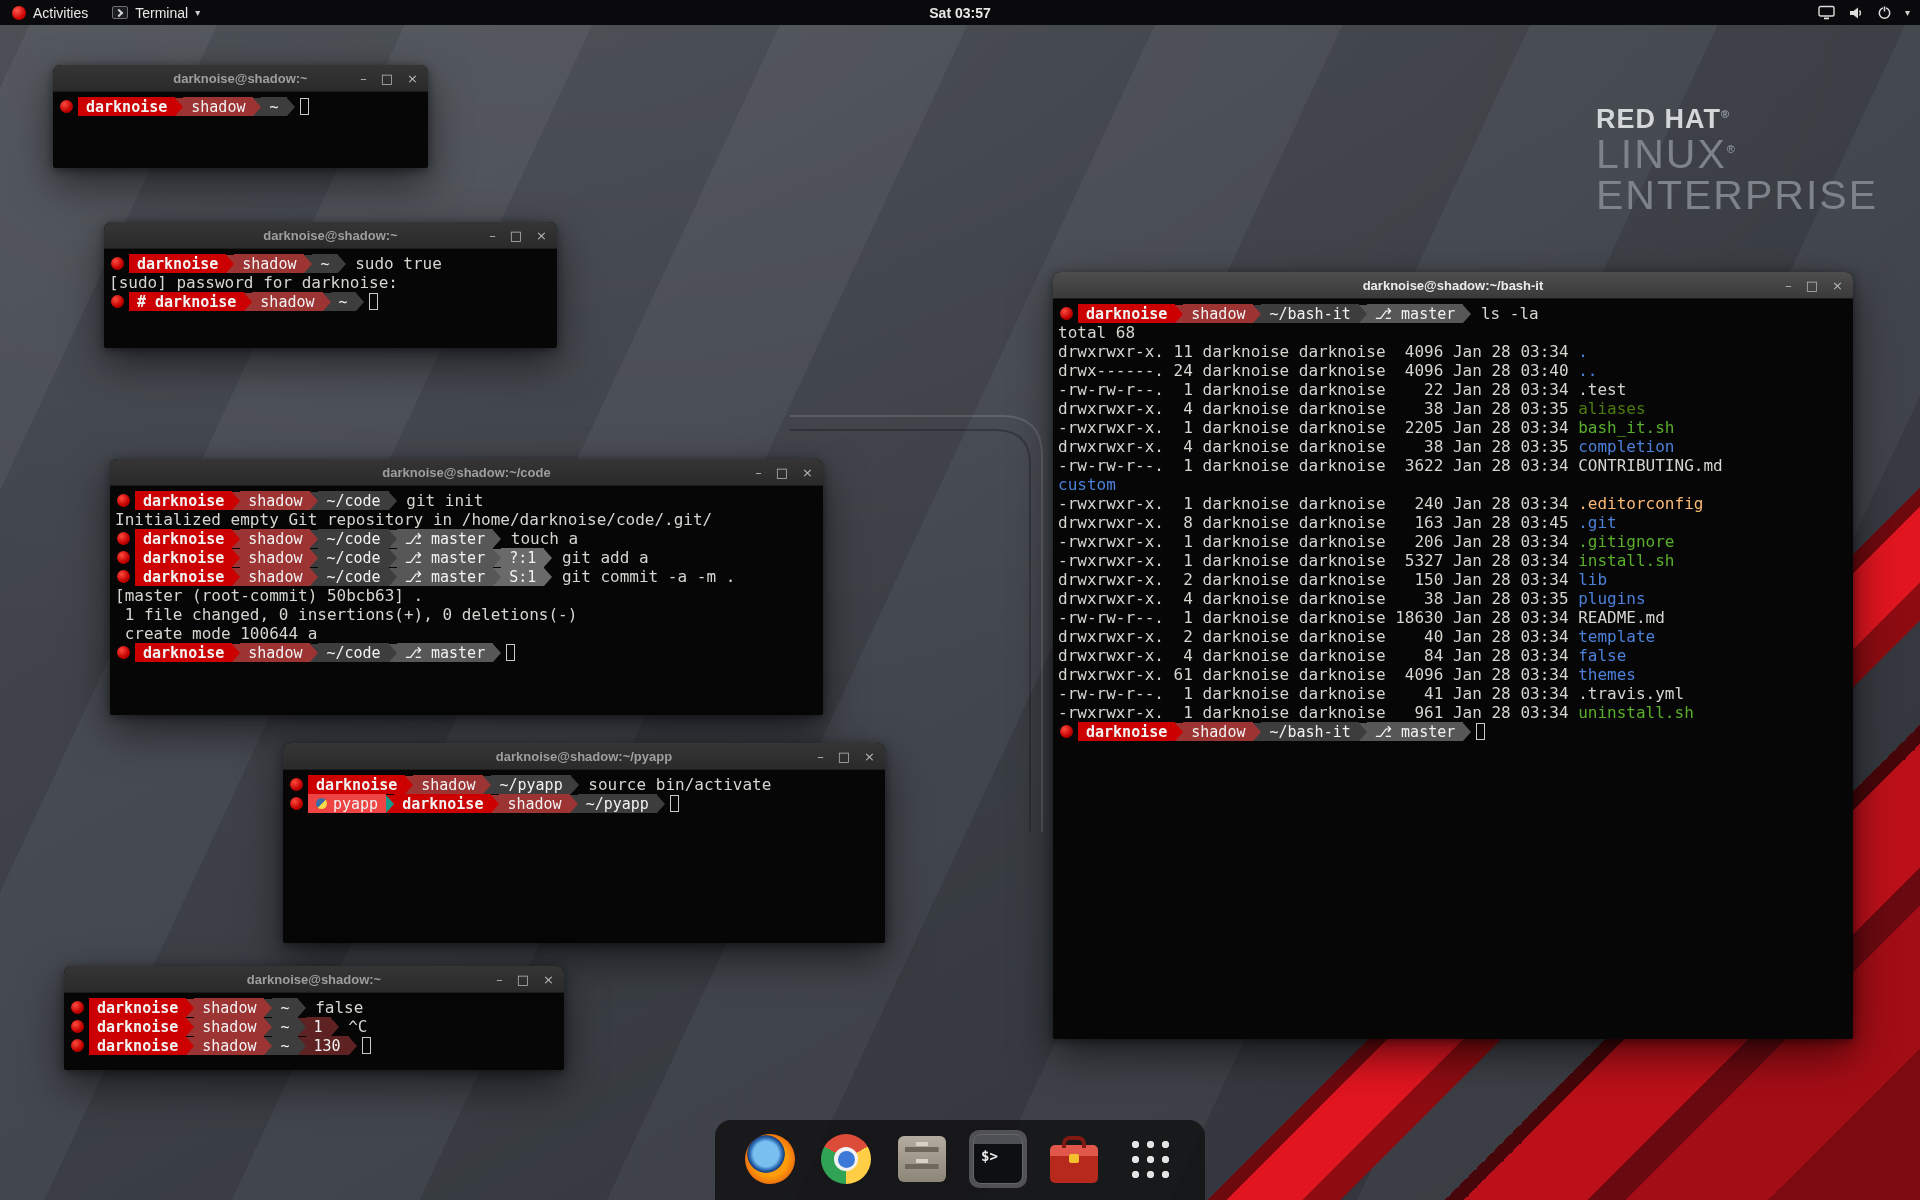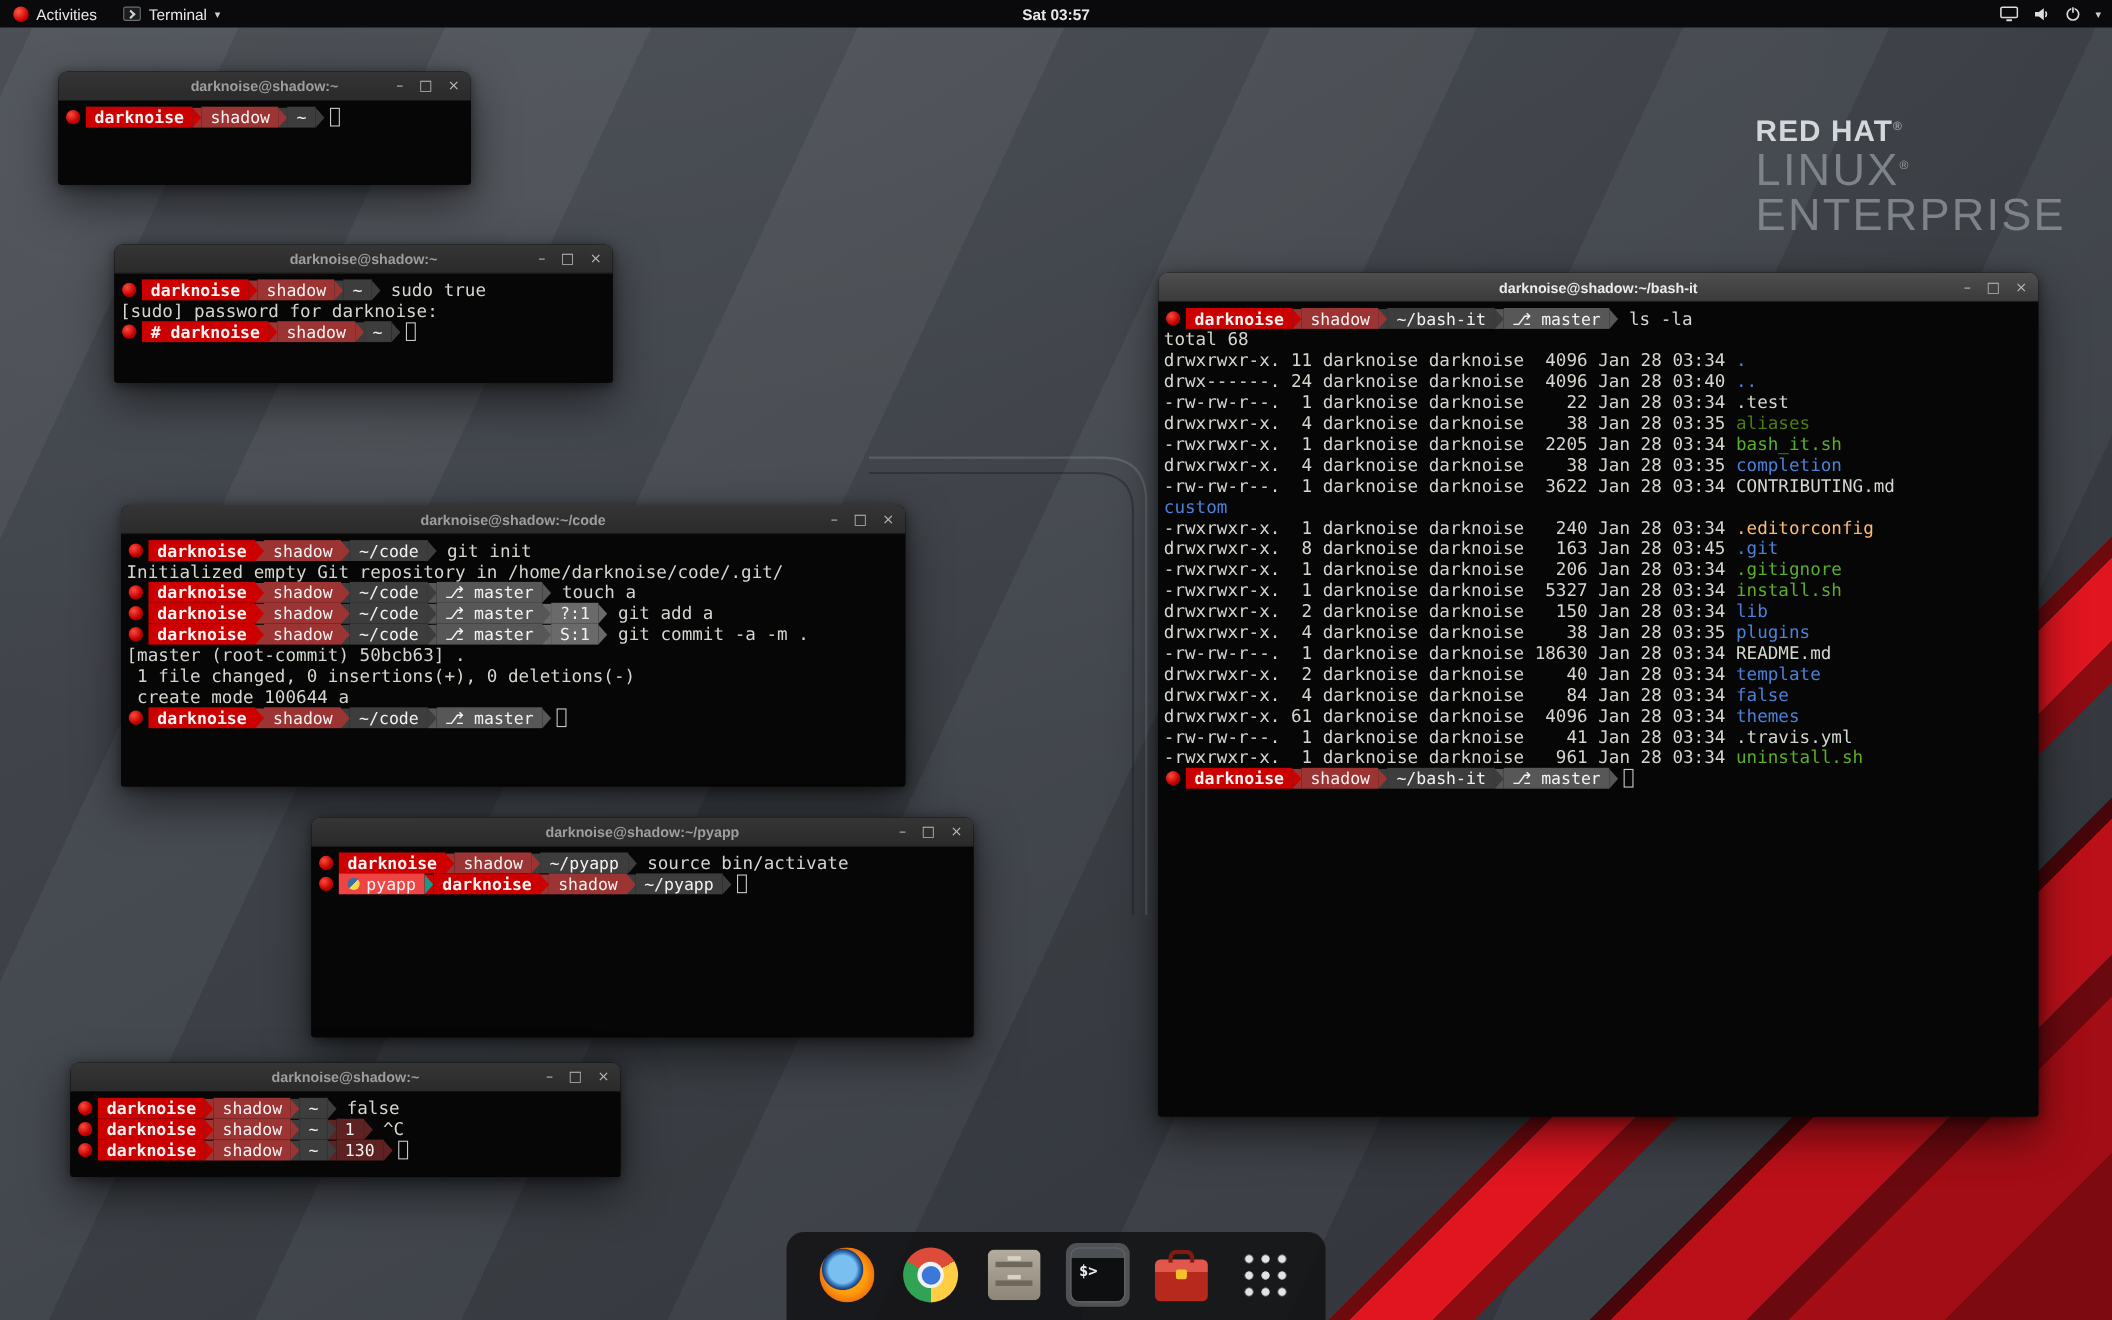--- a/index.html
+++ b/index.html
@@ -61,21 +61,21 @@
   .wbtn { font-size:13px; line-height:1; color:#b8b8b8; cursor:default; font-family:"DejaVu Sans", sans-serif; }
   .term-body { position:relative; background:#060606; height:calc(100% - 27px);
     padding:5px 4px 0 5px; overflow:hidden; font-family:"DejaVu Sans Mono", monospace;
     border-radius:0 0 3px 3px; }
   
   .w0 { left:53px;  top:65px;  width:375px; height:103px; }
   .w1 { left:104px; top:222px; width:453px; height:126px; }
   .w2 { left:110px; top:459px; width:713px; height:256px; }
   .w3 { left:283px; top:743px; width:602px; height:200px; }
   .w4 { left:64px;  top:966px; width:500px; height:104px; }
-  .w5 { left:1053px; top:248px; width:800px; height:767px; }
+  .w5 { left:1053px; top:272px; width:800px; height:767px; }
   
   .tline { display:flex; align-items:center; height:19px; }
   .hat { width:13px; height:13px; border-radius:50%; flex:none; margin:0 5px 0 2px;
     background:radial-gradient(circle at 35% 32%, #ff4a3d, #c00000 60%, #8f0000); }
   .pseg { display:inline-flex; align-items:center; height:19px; padding:0 8px;
     font-size:15px; color:#f2f2f2; flex:none; }
   .parrow { width:0; height:0; border-top:9.5px solid transparent; border-bottom:9.5px solid transparent;
     border-left:8px solid; flex:none; }
   .ttext { font-size:16px; line-height:19px; white-space:pre; color:#d3d7cf; }
   .cursor { width:9px; height:17px; border:1px solid #c9c9c9; margin-left:5px; flex:none; }

